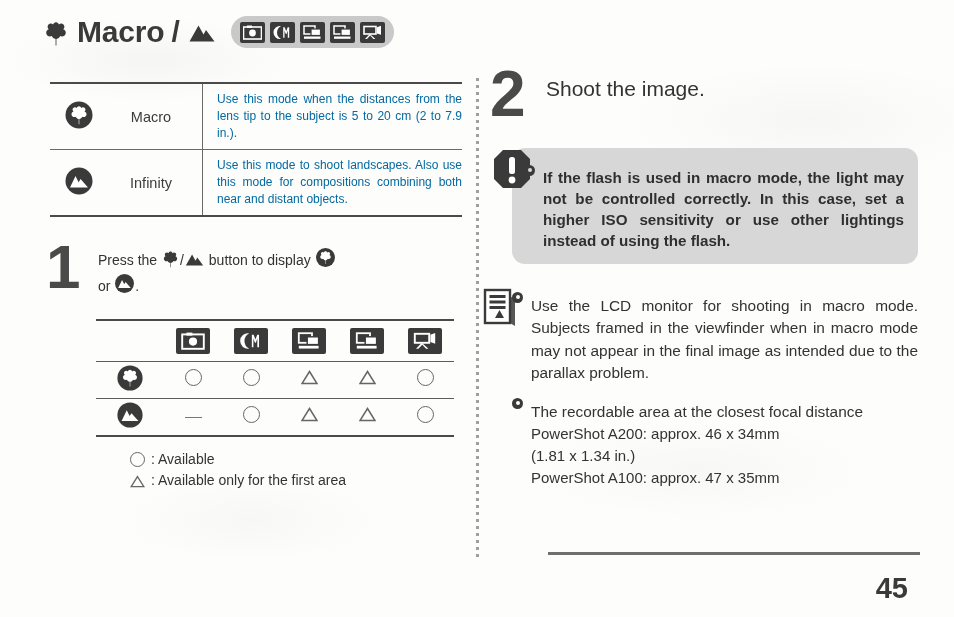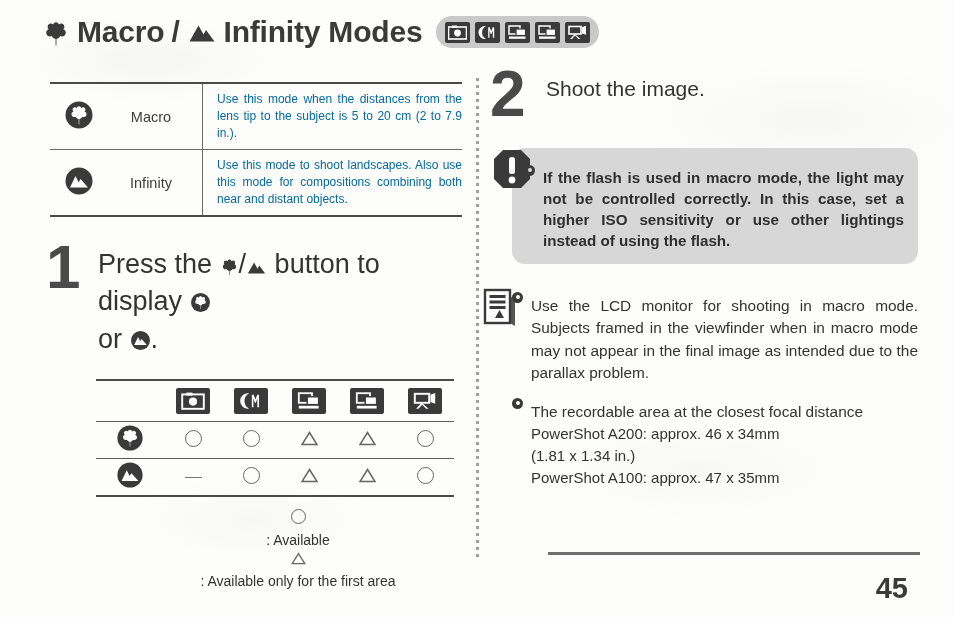--- a/index.html
+++ b/index.html
@@ -136,21 +136,21 @@
     font-size: 62px;
     font-weight: bold;
     line-height: .78;
     color: #4a4a4a;
     width: 52px;
     flex: 0 0 52px;
     text-align: left;
     font-family: "Liberation Sans", sans-serif;
   }
   .step-text {
-    font-size: 27px;
+    font-size: 14px;
     line-height: 1.27;
     color: #333;
     padding-top: 4px;
   }
   .inline-ico { display: inline-block; vertical-align: -3px; }
 
   
   .matrix {
     margin: 20px 0 0 50px;
     width: 358px;
@@ -184,21 +184,21 @@
     vertical-align: middle;
   }
   .mark-tri { display: inline-block; }
 
   .legend {
     margin: 12px 0 0 84px;
     font-size: 14px;
     color: #333;
     line-height: 1.55;
   }
-  .legend-row { display: flex; align-items: center; gap: 6px; flex-direction: column; }
+  .legend-row { display: flex; align-items: center; gap: 6px; }
   .legend .mark-circle { width: 13px; height: 13px; }
 
   
   .right-col {
     position: absolute;
     left: 490px;
     top: 70px;
     width: 430px;
   }
   .step2 { display: flex; align-items: flex-start; }
@@ -314,21 +314,20 @@
           <path fill="#3a3a3a" d="M14 3.2c1.5 0 2.6 1 2.9 2.4.6-.6 1.4-1 2.3-1 1.8 0 3.2 1.4 3.2 3.1 0 1-.5 1.9-1.2 2.5 1.5.5 2.6 1.9 2.6 3.5 0 2.1-1.8 3.8-3.9 3.8-.6 0-1.2-.1-1.7-.4-.5 1.6-2 2.8-3.8 2.8v6.6h-.8v-6.6c-1.8 0-3.3-1.2-3.8-2.8-.5.3-1.1.4-1.7.4-2.2 0-3.9-1.7-3.9-3.8 0-1.6 1.1-3 2.6-3.5-.8-.6-1.2-1.5-1.2-2.5 0-1.7 1.4-3.1 3.2-3.1.9 0 1.7.4 2.3 1 .3-1.4 1.4-2.4 2.9-2.4z"></path>
         </svg>
       </span>
       <span>Macro</span>
       <span class="hdr-slash">/</span>
       <span class="hdr-ico">
         <svg width="30" height="26" viewBox="0 0 30 26" aria-hidden="true">
           <path fill="#3a3a3a" d="M2.5 22.5 L11.5 6.5 L16.5 15.5 L19 11 L27.5 22.5 Z"></path>
         </svg>
       </span>
-      <span>Infinity Modes</span>
     </div>
 
     <div class="mode-chip-group">
       <span class="mode-chip">
         <svg width="19" height="15" viewBox="0 0 19 15" aria-hidden="true">
           <rect x="0.5" y="2" width="18" height="12" fill="none" stroke="#fff" stroke-width="1.6"></rect>
           <rect x="4" y="0.5" width="5" height="2.5" fill="#fff"></rect>
           <circle cx="9.5" cy="8" r="3.4" fill="#fff"></circle>
         </svg>
       </span>

